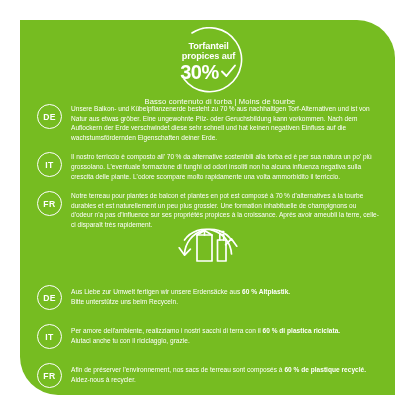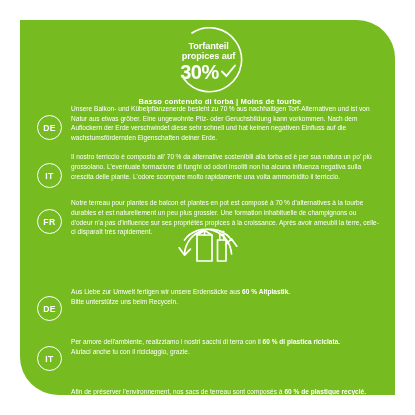--- a/index.html
+++ b/index.html
@@ -85,21 +85,21 @@
   }
   .badge-check {
     width: 17px;
     height: 17px;
     display: block;
   }
   .badge-sub {
     margin-top: 8px;
     color: #ffffff;
     font-size: 7.6px;
-    font-weight: bold;
+    font-weight: normal;
     letter-spacing: 0.15px;
     margin-left: 23px;
   }
 
   
   .rows-top {
     position: absolute;
     left: 0;
     right: 0;
     top: 84px;
@@ -124,21 +124,21 @@
     height: 25px;
     border: 1.2px solid #ffffff;
     border-radius: 50%;
     color: #ffffff;
     font-size: 8.6px;
     font-weight: bold;
     letter-spacing: 0.4px;
     display: flex;
     align-items: center;
     justify-content: center;
-    margin-top: 11px;
+    margin-top: 0;
     box-sizing: border-box;
   }
   .lang-text {
     flex: 1 1 auto;
     color: #ffffff;
     font-size: 6.55px;
     line-height: 9.6px;
     margin-left: 9px;
     letter-spacing: 0.02px;
   }

